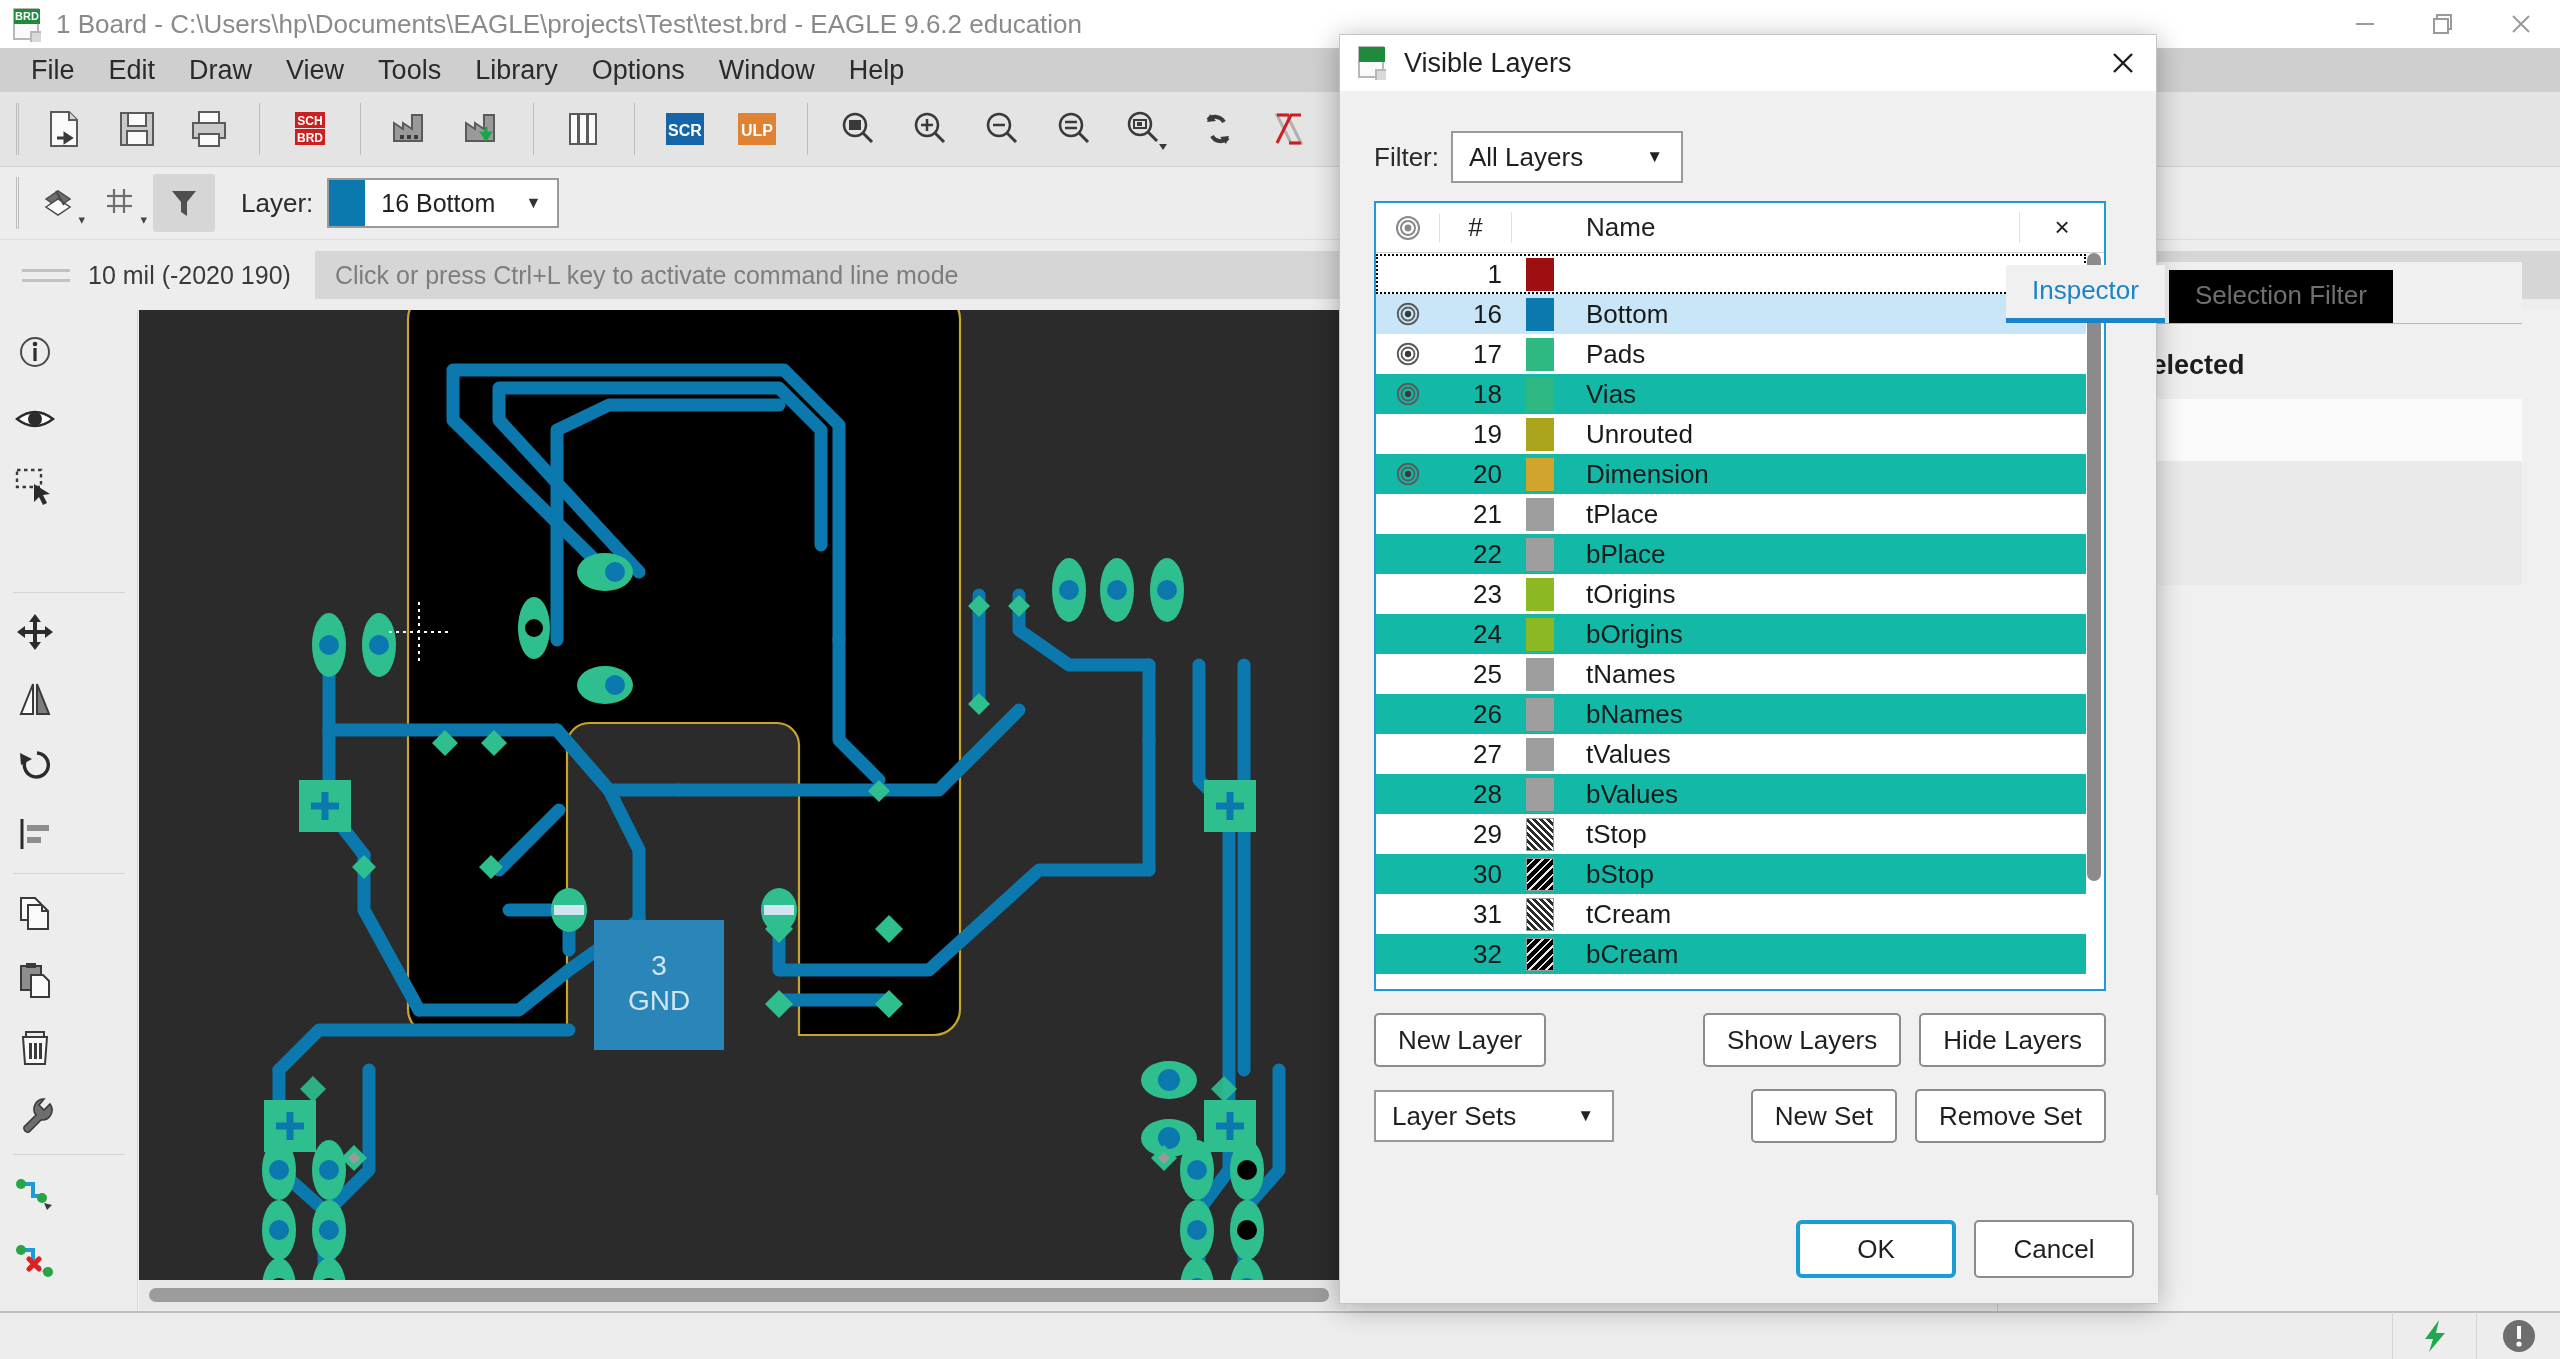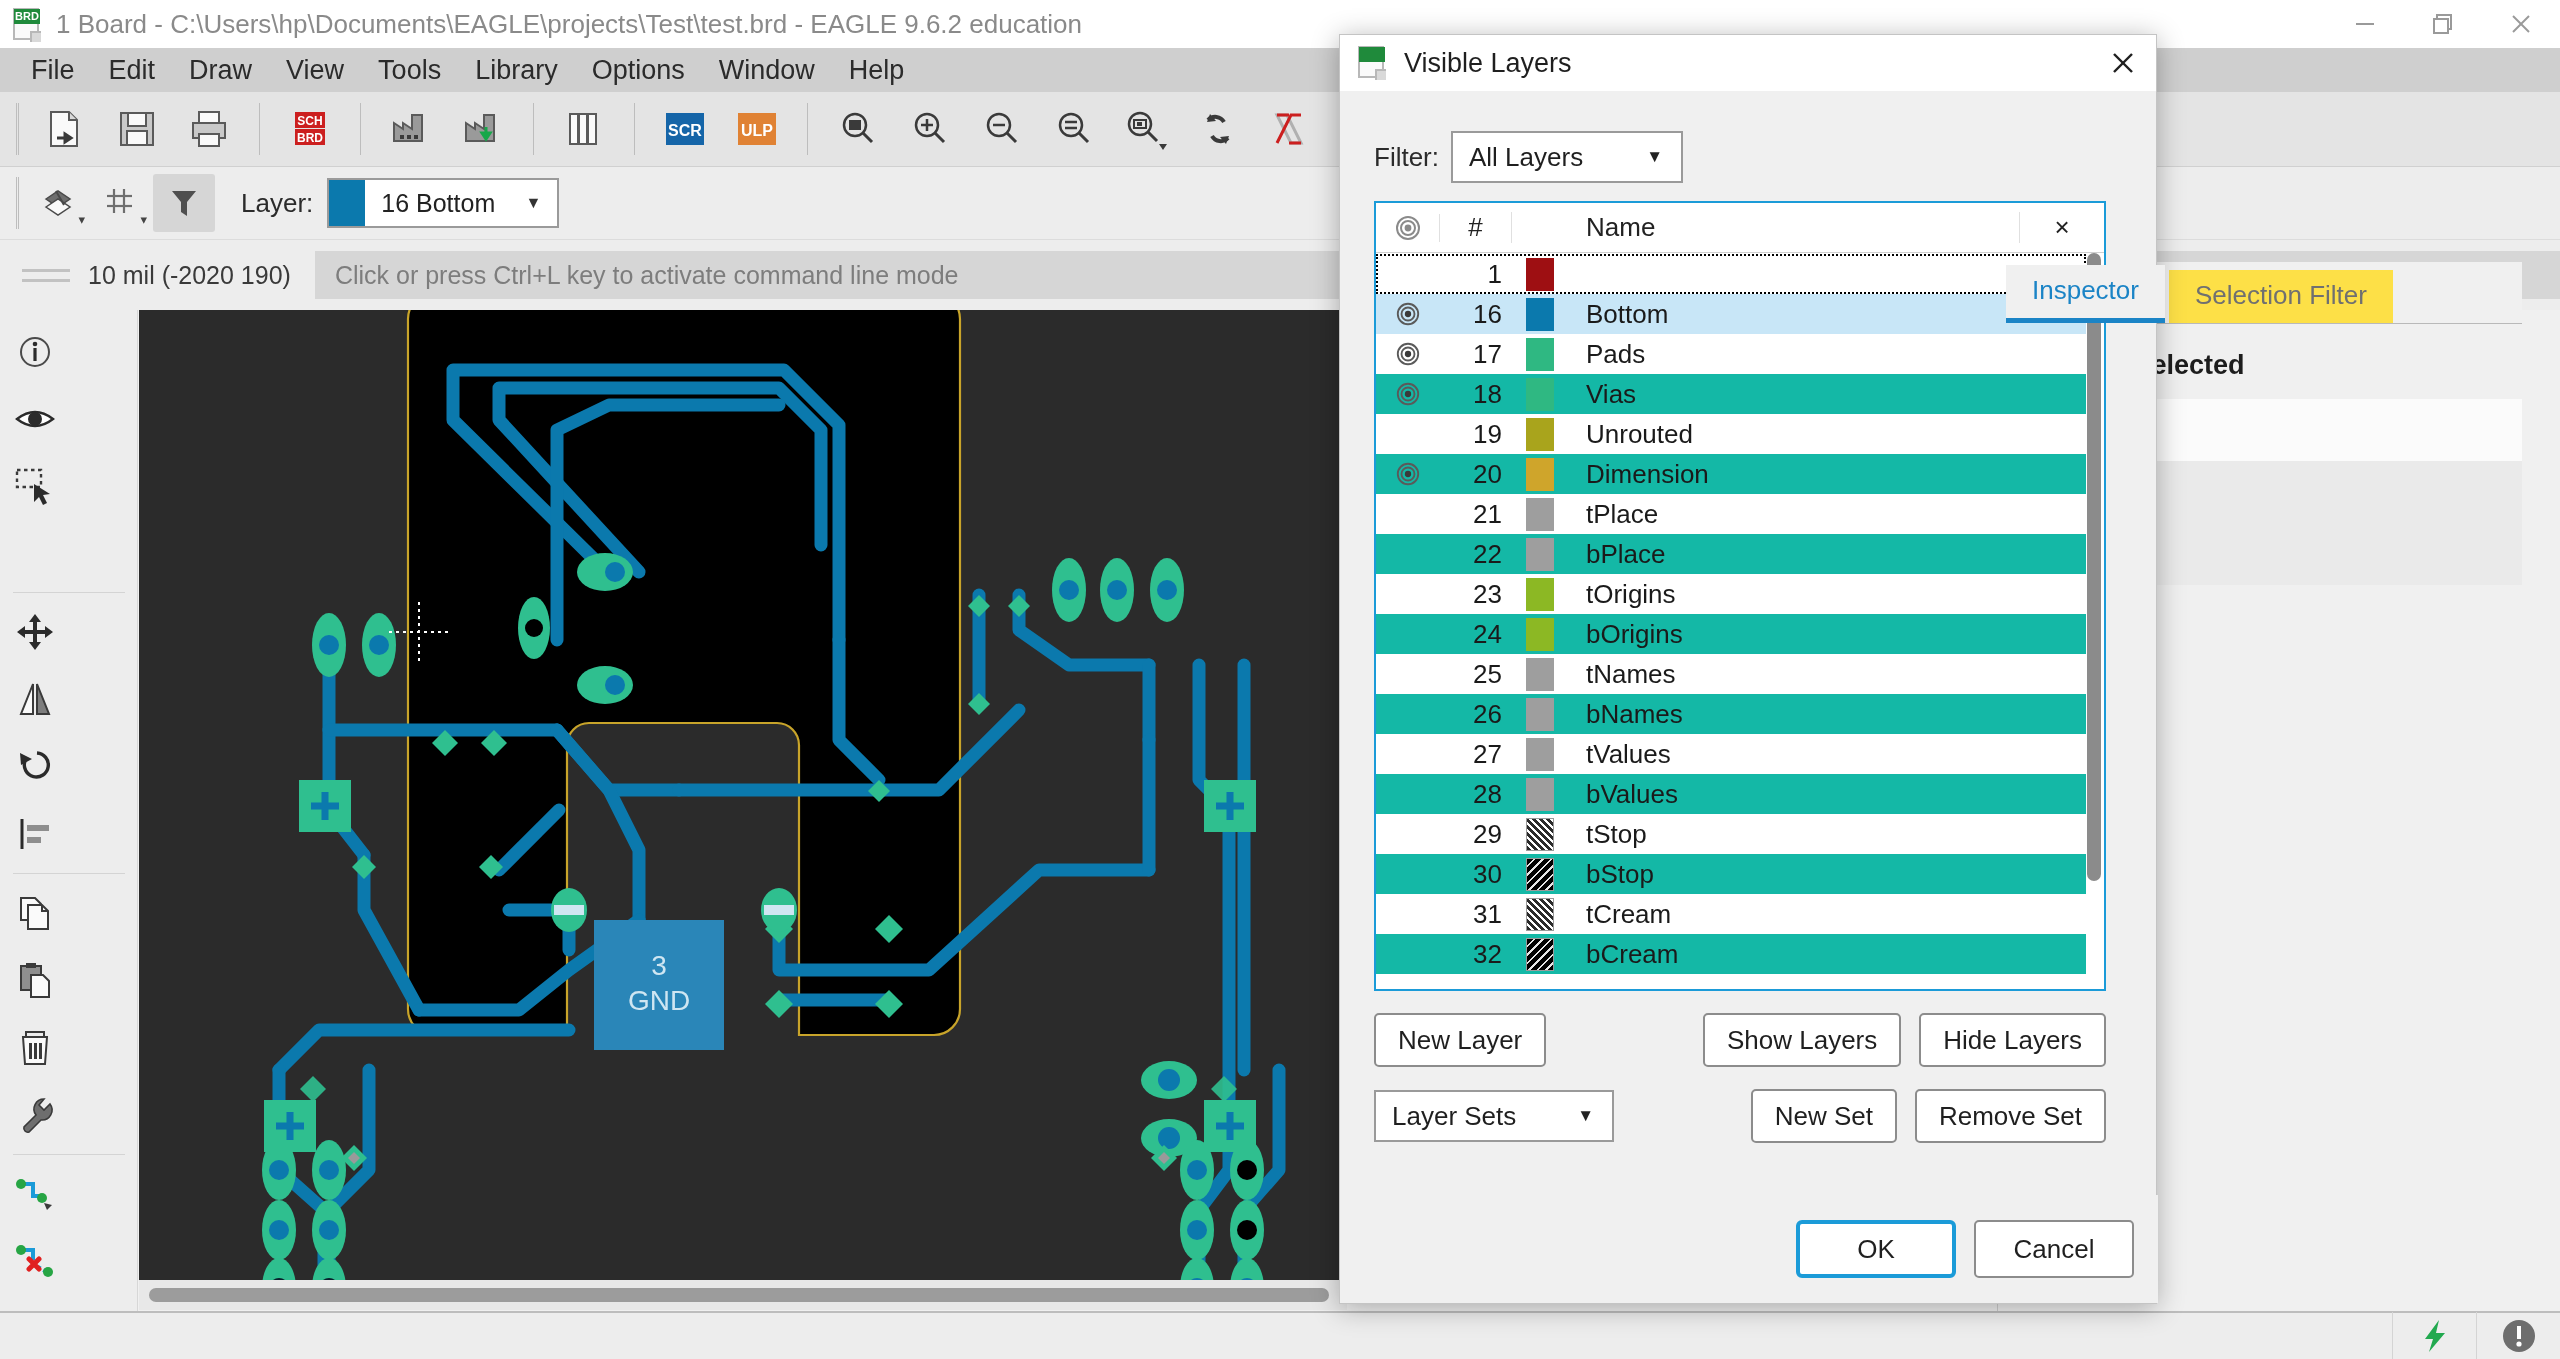--- a/index.html
+++ b/index.html
@@ -118,21 +118,21 @@
   .hthumb{ height:14px; background:#9c9c9c; border-radius:7px; margin-left:10px;}
 
   
   .rpanel{
     position:absolute; left:1997px; top:262px; width:525px; height:1069px;
     background:#f0f0f0; border-left:1px solid #cfcfcf;
   }
   .rtabs{ display:flex; height:62px; align-items:flex-end; padding-left:8px; border-bottom:1px solid #b9b9b9;}
   .rtab{
     padding:10px 26px 12px; font-size:26px; color:#707070; cursor:default;
-    background:#fde047; margin-right:4px;
+    background:#000000; margin-right:4px;
   }
   .rtab.active{ background:#f0f0f0; color:#1b84c6; border-bottom:5px solid #1b84c6; position:relative; z-index:2;}
   .rsection{ padding:26px 26px 18px; font-size:27px; font-weight:bold; color:#1d1d1d;}
   .rrow{ height:62px; display:flex; align-items:center; padding-left:26px; font-size:25px; color:#333;}
   .rrow.odd{ background:#fbfbfb;}
   .rrow.even{ background:#eaeaea;}
 
   
   .statusbar{
     position:absolute; left:0; top:1311px; width:2560px; height:48px;

